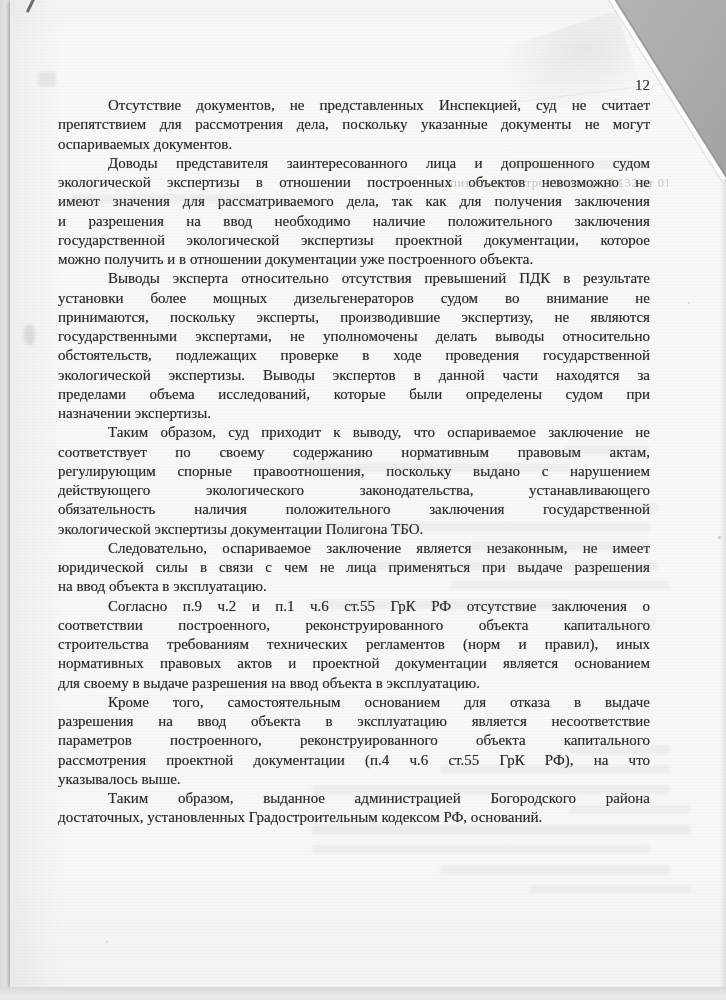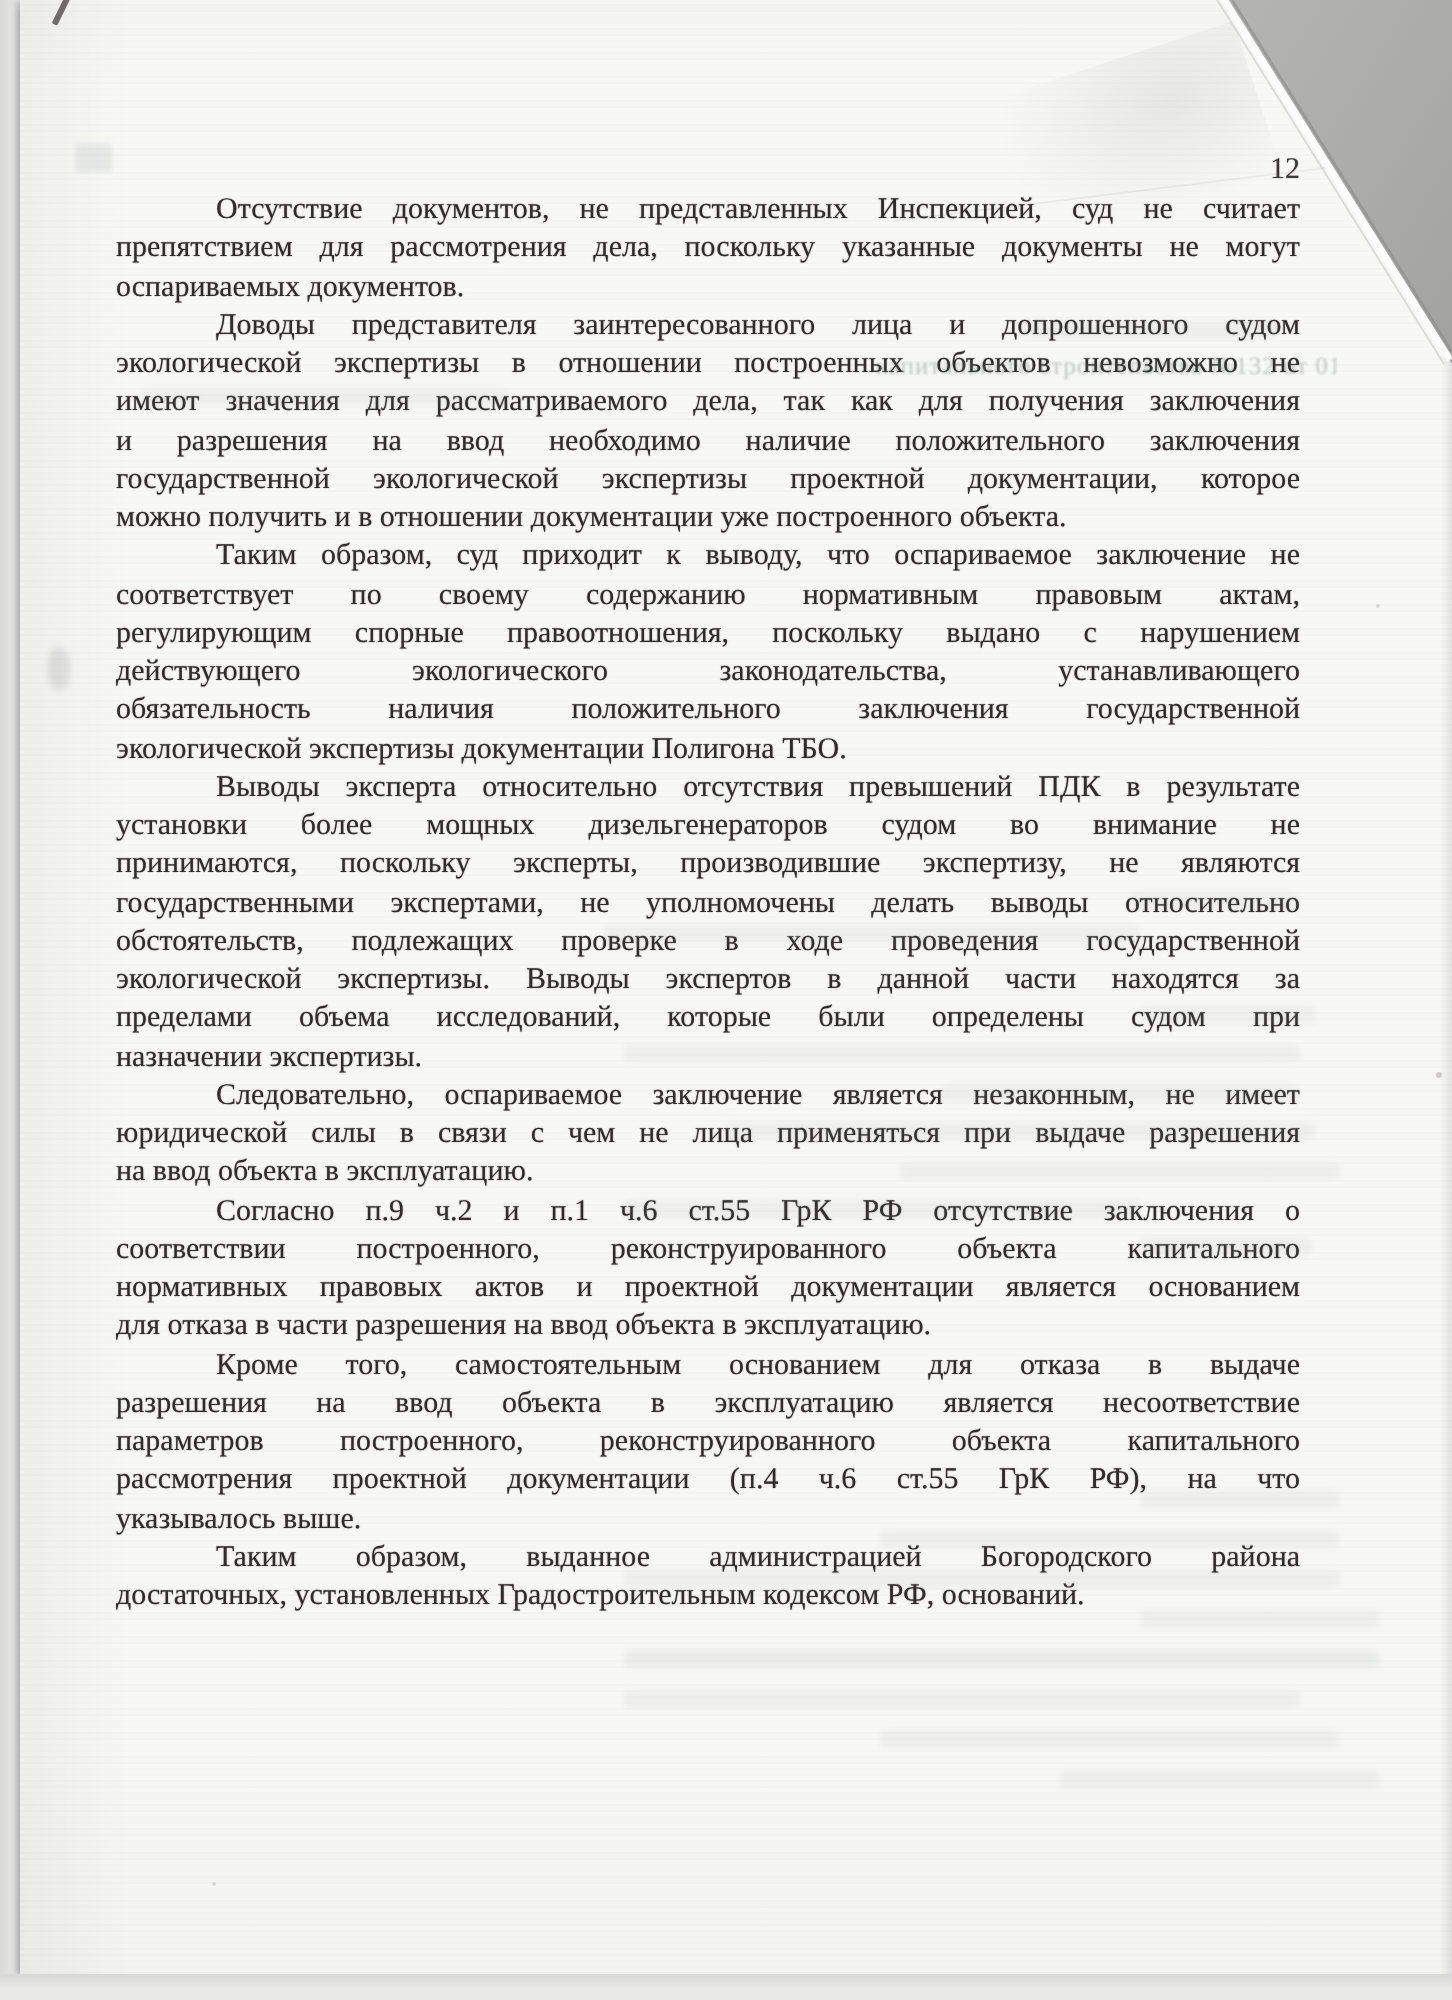--- a/index.html
+++ b/index.html
@@ -108,47 +108,48 @@
         </div>
         <div class="para">
           <div class="line first">Доводы представителя заинтересованного лица и допрошенного судом</div>
           <div class="line">экологической экспертизы в отношении построенных объектов невозможно не</div>
           <div class="line">имеют значения для рассматриваемого дела, так как для получения заключения</div>
           <div class="line">и разрешения на ввод необходимо наличие положительного заключения</div>
           <div class="line">государственной экологической экспертизы проектной документации, которое</div>
           <div class="line last">можно получить и в отношении документации уже построенного объекта.</div>
         </div>
         <div class="para">
-          <div class="line first">Таким образом, суд приходит к выводу, что оспариваемое заключение не</div>
-          <div class="line">соответствует по своему содержанию нормативным правовым актам,</div>
-          <div class="line">регулирующим спорные правоотношения, поскольку выдано с нарушением</div>
-          <div class="line">действующего экологического законодательства, устанавливающего</div>
-          <div class="line">обязательность наличия положительного заключения государственной</div>
-          <div class="line last">экологической экспертизы документации Полигона ТБО.</div>
-        </div>
-        <div class="para">
           <div class="line first">Выводы эксперта относительно отсутствия превышений ПДК в результате</div>
           <div class="line">установки более мощных дизельгенераторов судом во внимание не</div>
           <div class="line">принимаются, поскольку эксперты, производившие экспертизу, не являются</div>
           <div class="line">государственными экспертами, не уполномочены делать выводы относительно</div>
           <div class="line">обстоятельств, подлежащих проверке в ходе проведения государственной</div>
           <div class="line">экологической экспертизы. Выводы экспертов в данной части находятся за</div>
           <div class="line">пределами объема исследований, которые были определены судом при</div>
           <div class="line last">назначении экспертизы.</div>
         </div>
         <div class="para">
+          <div class="line first">Таким образом, суд приходит к выводу, что оспариваемое заключение не</div>
+          <div class="line">соответствует по своему содержанию нормативным правовым актам,</div>
+          <div class="line">регулирующим спорные правоотношения, поскольку выдано с нарушением</div>
+          <div class="line">действующего экологического законодательства, устанавливающего</div>
+          <div class="line">обязательность наличия положительного заключения государственной</div>
+          <div class="line last">экологической экспертизы документации Полигона ТБО.</div>
+        </div>
+        <div class="para">
           <div class="line first">Следовательно, оспариваемое заключение является незаконным, не имеет</div>
           <div class="line">юридической силы в связи с чем не лица применяться при выдаче разрешения</div>
           <div class="line last">на ввод объекта в эксплуатацию.</div>
         </div>
         <div class="para">
           <div class="line first">Согласно п.9 ч.2 и п.1 ч.6 ст.55 ГрК РФ отсутствие заключения о</div>
           <div class="line">соответствии построенного, реконструированного объекта капитального</div>
+          <div class="line">строительства требованиям технических регламентов (норм и правил), иных</div>
           <div class="line">нормативных правовых актов и проектной документации является основанием</div>
-          <div class="line last">для отказа в части разрешения на ввод объекта в эксплуатацию.</div>
+          <div class="line last">для своему в выдаче разрешения на ввод объекта в эксплуатацию.</div>
         </div>
         <div class="para">
           <div class="line first">Кроме того, самостоятельным основанием для отказа в выдаче</div>
           <div class="line">разрешения на ввод объекта в эксплуатацию является несоответствие</div>
           <div class="line">параметров построенного, реконструированного объекта капитального</div>
           <div class="line">рассмотрения проектной документации (п.4 ч.6 ст.55 ГрК РФ), на что</div>
           <div class="line last">указывалось выше.</div>
         </div>
         <div class="para">
           <div class="line first">Таким образом, выданное администрацией Богородского района</div>

